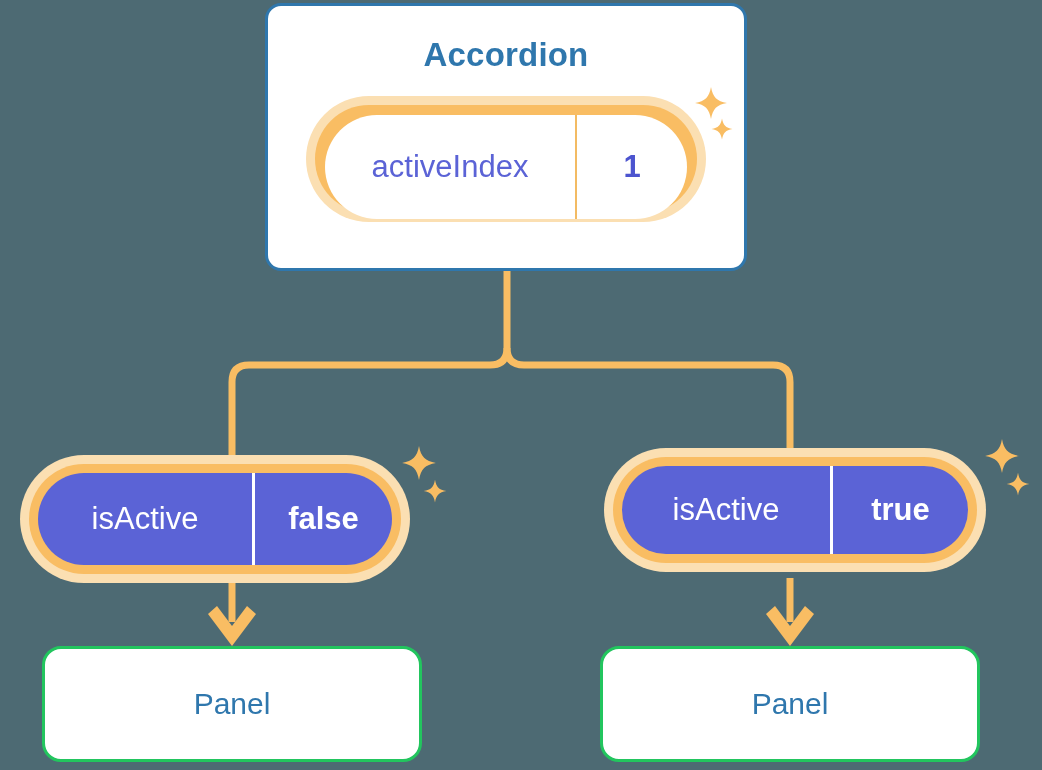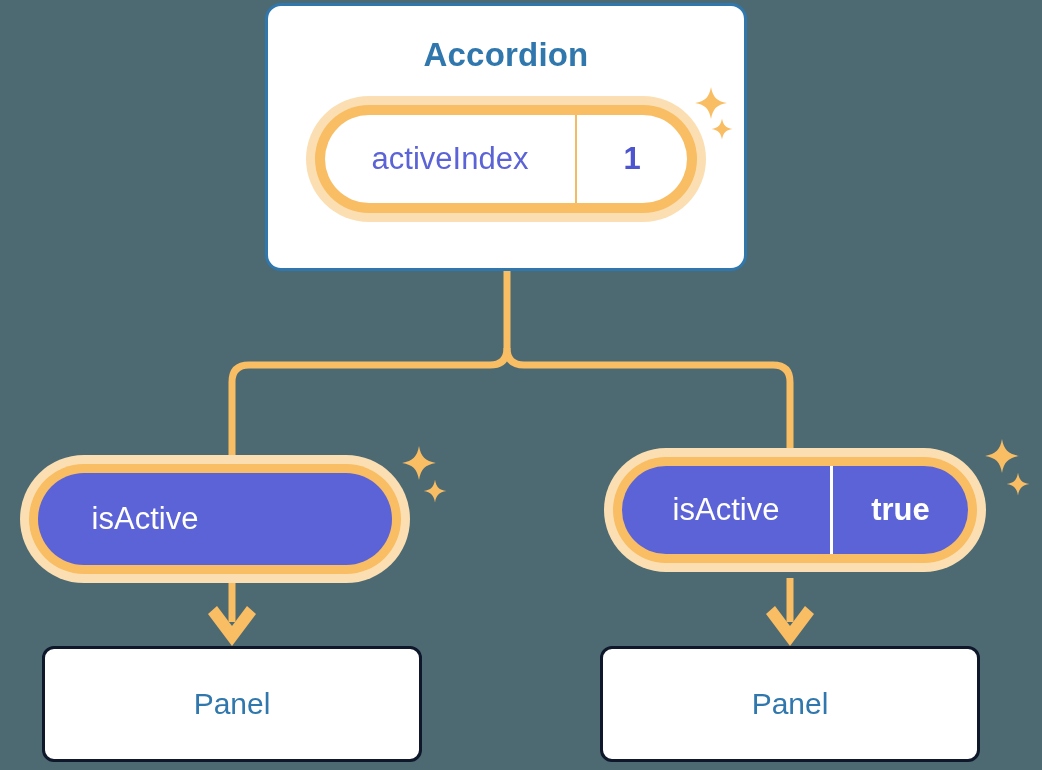--- a/index.html
+++ b/index.html
@@ -82,22 +82,22 @@
     justify-content: center;
     height: 100%;
     box-sizing: border-box;
     white-space: nowrap;
   }
 
   
   .panel-box {
     position: absolute;
     background: #ffffff;
-    border: 3px solid #0f172a;
-    border-radius: 12px;
+    border: 3px solid #22c55e;
+    border-radius: 19px;
     box-sizing: border-box;
     display: flex;
     align-items: center;
     justify-content: center;
     z-index: 3;
   }
   .panel-label {
     color: #2f77ad;
     font-size: 30px;
     font-weight: 400;
@@ -131,36 +131,37 @@
     <path d="M 232 646 L 208 614 L 217 606 L 232 626 L 247 606 L 256 614 Z" fill="#f9bd63"></path>
     <path d="M 790 646 L 766 614 L 775 606 L 790 626 L 805 606 L 814 614 Z" fill="#f9bd63"></path>
   </svg>
 
   <div class="card" id="accordion-card">
     <div id="accordion-title">Accordion</div>
   </div>
 
   <div class="pill-ring glow" style="left:306px; top:96px; width:400px; height:126px; z-index:4;"></div>
   <div class="pill-ring solid" style="left:315px; top:105px; width:382px; height:108px; background:#f9bd63; z-index:4;"></div>
-  <div class="pill-body pill-light-body" style="left:325px; top:115px; width:362px; height:88px; background:#ffffff; z-index:5; display:flex;">
+  <div class="pill-body pill-light-body" style="left:325px; top:115px; width:362px; height:104px; background:#ffffff; z-index:5; display:flex;">
     <div class="pill-key" style="flex:0 0 250px; color:#5b63d6; font-size:31px;">activeIndex</div>
     <div class="pill-val" style="flex:1 1 auto; color:#4c54cf; font-size:31px; font-weight:700; border-left:2px solid #f3bb63;">1</div>
   </div>
 
   <svg class="sparkle" style="left:693px; top:85px;" width="36" height="36" viewBox="0 0 36 36">
     <path d="M18 2 C19.8 12.2 23.8 16.2 34 18 C23.8 19.8 19.8 23.8 18 34 C16.2 23.8 12.2 19.8 2 18 C12.2 16.2 16.2 12.2 18 2 Z" fill="#f9bd63"></path>
   </svg>
   <svg class="sparkle" style="left:710px; top:117px;" width="24" height="24" viewBox="0 0 24 24">
     <path d="M12 1.5 C13.2 8.3 15.7 10.8 22.5 12 C15.7 13.2 13.2 15.7 12 22.5 C10.8 15.7 8.3 13.2 1.5 12 C8.3 10.8 10.8 8.3 12 1.5 Z" fill="#f9bd63"></path>
   </svg>
 
   <div class="pill-ring glow" style="left:20px; top:455px; width:390px; height:128px; z-index:4;"></div>
   <div class="pill-ring solid" style="left:29px; top:464px; width:372px; height:110px; background:#f9bd63; z-index:4;"></div>
   <div class="pill-body" style="left:38px; top:473px; width:354px; height:92px; background:#5b63d6; z-index:5; display:flex;">
     <div class="pill-key" style="flex:0 0 214px; color:#ffffff; font-size:31px;">isActive</div>
+    <div class="pill-val" style="flex:1 1 auto; color:#ffffff; font-size:31px; font-weight:700; border-left:3px solid #ffffff;">false</div>
   </div>
 
   <svg class="sparkle" style="left:400px; top:444px;" width="38" height="38" viewBox="0 0 36 36">
     <path d="M18 2 C19.8 12.2 23.8 16.2 34 18 C23.8 19.8 19.8 23.8 18 34 C16.2 23.8 12.2 19.8 2 18 C12.2 16.2 16.2 12.2 18 2 Z" fill="#f9bd63"></path>
   </svg>
   <svg class="sparkle" style="left:422px; top:478px;" width="26" height="26" viewBox="0 0 24 24">
     <path d="M12 1.5 C13.2 8.3 15.7 10.8 22.5 12 C15.7 13.2 13.2 15.7 12 22.5 C10.8 15.7 8.3 13.2 1.5 12 C8.3 10.8 10.8 8.3 12 1.5 Z" fill="#f9bd63"></path>
   </svg>
 
   <div class="panel-box" style="left:42px; top:646px; width:380px; height:116px;">

